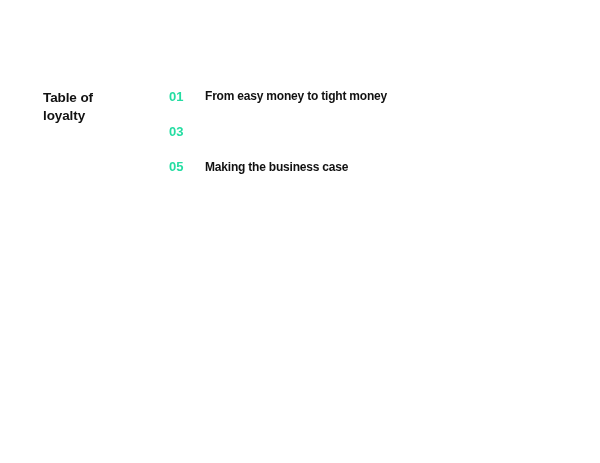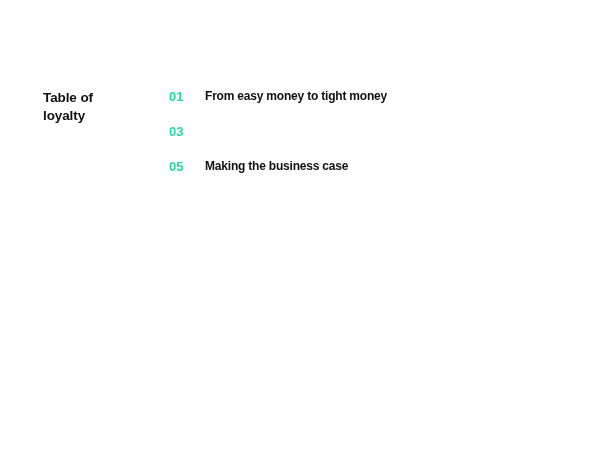--- a/index.html
+++ b/index.html
@@ -44,20 +44,21 @@
     width: 390px;
   }
 
   .toc-item {
     display: flex;
     align-items: flex-start;
     margin-bottom: 16px;
   }
   .toc-item:last-child {
     margin-bottom: 16px;
+    align-items: flex-end;
   }
 
   .toc-num {
     flex: 0 0 auto;
     width: 36px;
     font-size: 13px;
     font-weight: bold;
     line-height: 1.45;
     letter-spacing: -0.1px;
     color: #24dda2;

